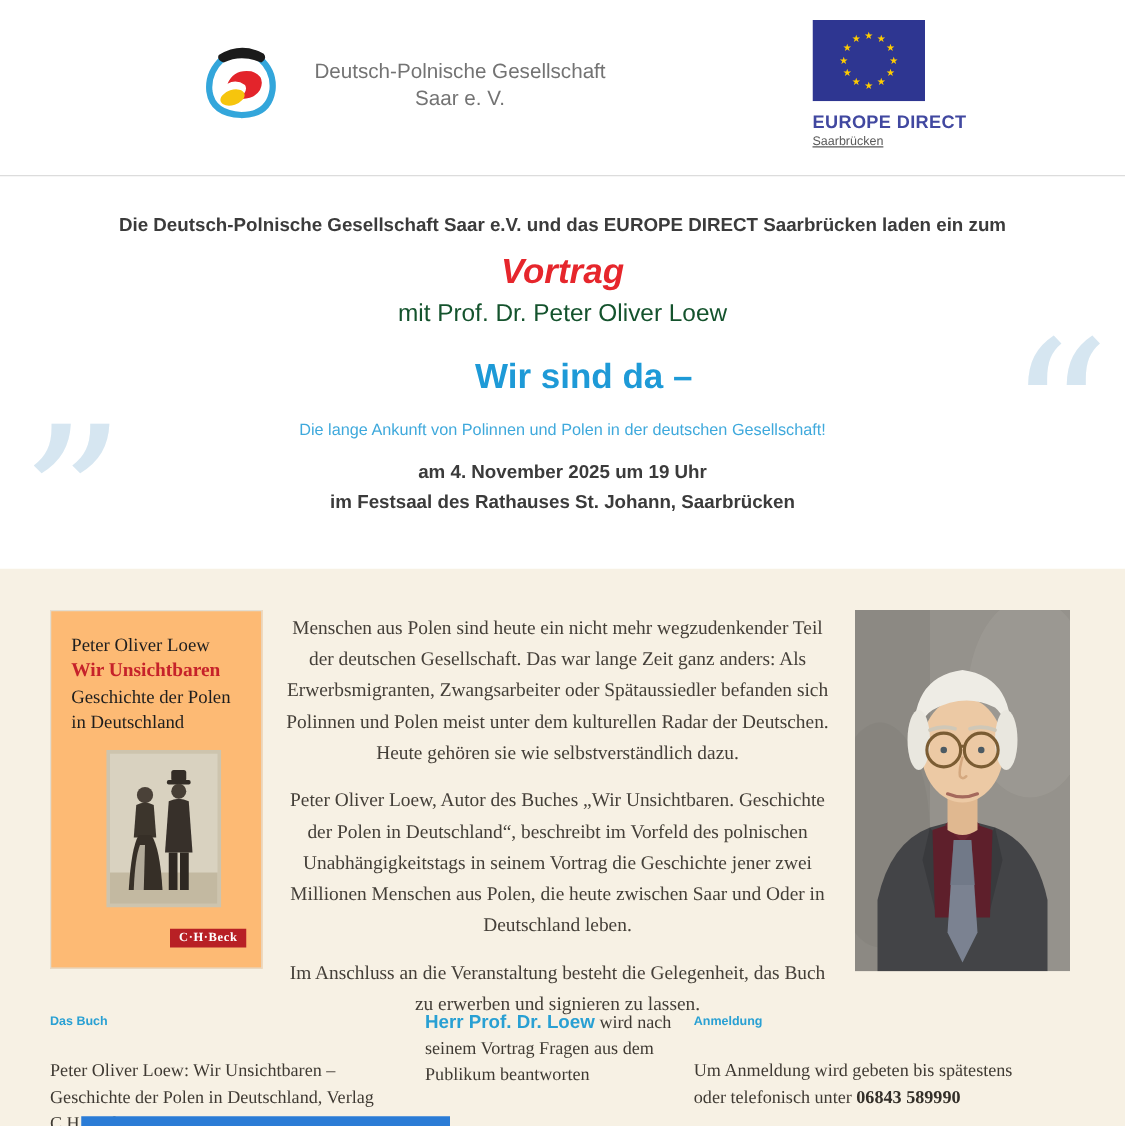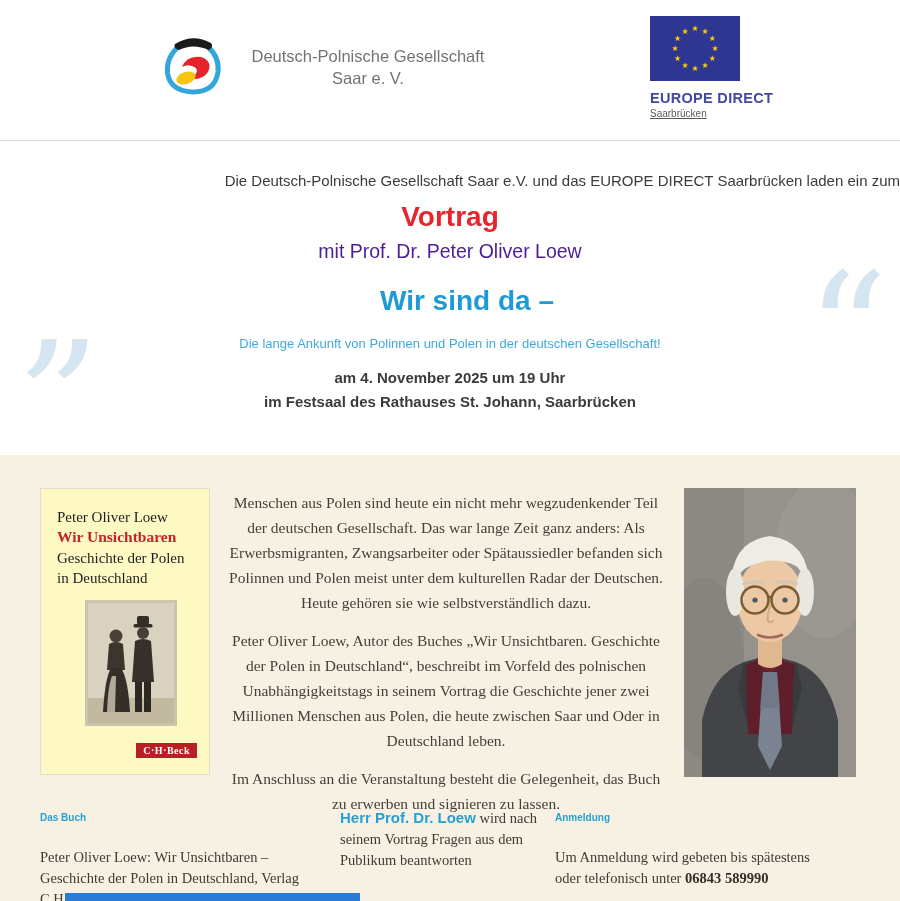--- a/index.html
+++ b/index.html
@@ -14,37 +14,37 @@
   .dpg-logo { position:absolute; left:158px; top:34px; display:flex; align-items:center; }
   .dpg-logo-text { margin-left:14px; width:252px; text-align:center;
     color:#737373; font-size:16.5px; line-height:22px; }
   .eu-block { position:absolute; left:650px; top:16px; width:150px; }
   .eu-flag { display:block; width:90px; height:65px; }
   .eu-line1 { margin-top:9px; color:#4148a0; font-weight:bold; font-size:14.5px; letter-spacing:.3px; }
   .eu-line2 { margin-top:2px; color:#5a5a5a; font-size:10px;text-decoration:underline; }
   .divider { position:absolute; top:140px; left:0; width:900px; height:1px; background:#dcdcdc; }
 
   .centered { position:absolute; left:0; width:900px; text-align:center; }
-  .intro-line   { top:172px; font-size:15px; font-weight:normal; color:#3b3b3b;text-align:right; }
-  .event-type   { top:201px; font-size:28px; font-weight:bold; color:#e6262c; }
-  .speaker-line { top:240px; font-size:19.5px; color:#4c1d95; }
+  .intro-line   { top:172px; font-size:15px; font-weight:bold; color:#3b3b3b; }
+  .event-type   { top:201px; font-size:28px; font-weight:bold; color:#e6262c;font-style:italic; }
+  .speaker-line { top:240px; font-size:19.5px; color:#14532d; }
   .event-title  { top:285px; font-size:28px; font-weight:bold; color:#1e9ad7;padding-left:34px; }
   .event-sub    { top:320px; font-size:13px; color:#3fa9dc;margin-top:16px; }
   .when-where   { top:366px; font-size:15px; font-weight:bold; color:#3b3b3b; line-height:24px; }
 
   .quote-mark { position:absolute; font-family:"DejaVu Serif", serif;
     color:#d6e6f1; font-size:160px; line-height:1; pointer-events:none; }
   .quote-left  { left:20px;  top:222px; }
   .quote-right { right:12px; top:252px; }
 
   
   .beige { position:absolute; top:455px; left:0; width:900px; height:446px; background:#f7f1e4; }
 
   .book-cover { position:absolute; left:40px; top:33px; width:170px; height:287px;
-    background:#fef9c3; border:1px solid #e3ddd0; padding:20px 0 16px 16px;
+    background:#fdba74; border:1px solid #e3ddd0; padding:20px 0 16px 16px;
     font-family:"Liberation Serif", serif; }
   .bc-author { font-size:15px; color:#1e1e1e; }
   .bc-title  { font-size:15.5px; font-weight:bold; color:#c6222a; margin-top:2px; }
   .bc-sub    { font-size:15px; color:#1e1e1e; line-height:20px; margin-top:2px; }
   .bc-photo  { display:block; margin:12px 0 0 28px; }
   .bc-pub    { position:absolute; right:12px; bottom:16px; background:#b82025; color:#ffffff;
     font-size:10px; font-weight:bold; padding:2px 7px; letter-spacing:.5px; }
 
   .body-text { position:absolute; left:228px; top:35px; width:436px; text-align:center;
     font-family:"Liberation Serif", serif; font-size:15.5px; line-height:25px; color:#443f38; }

